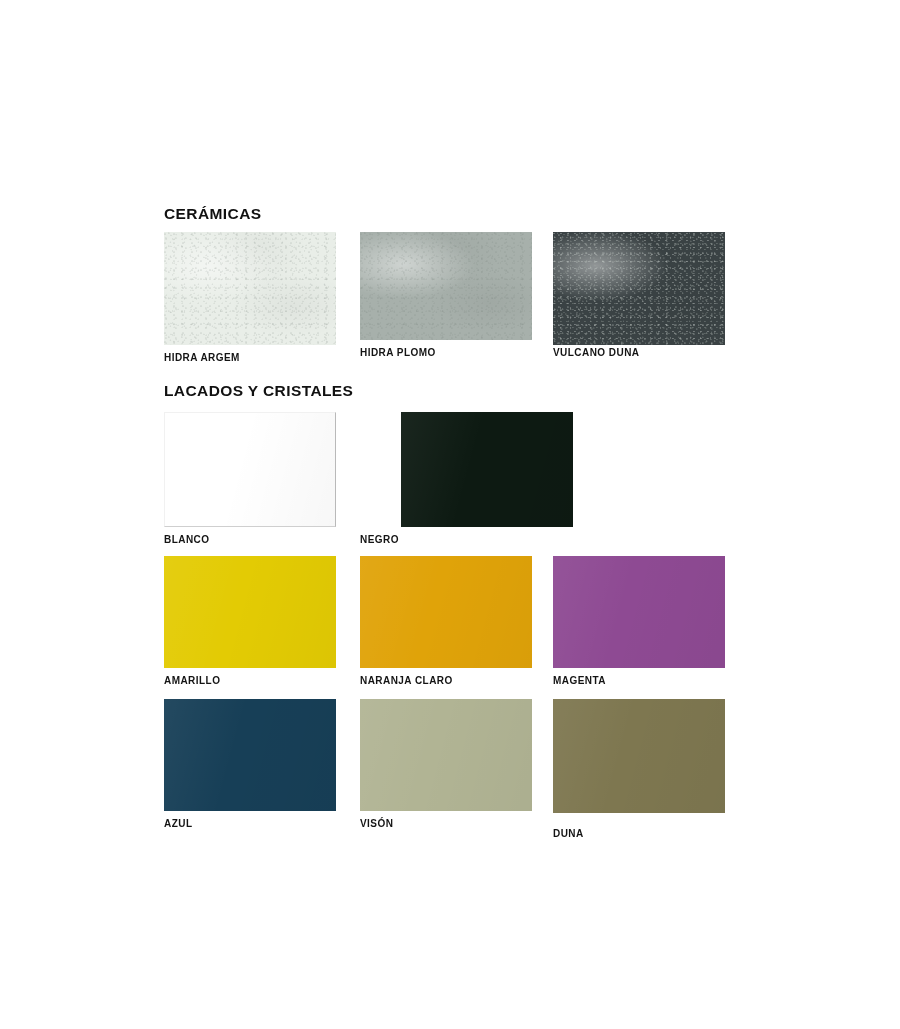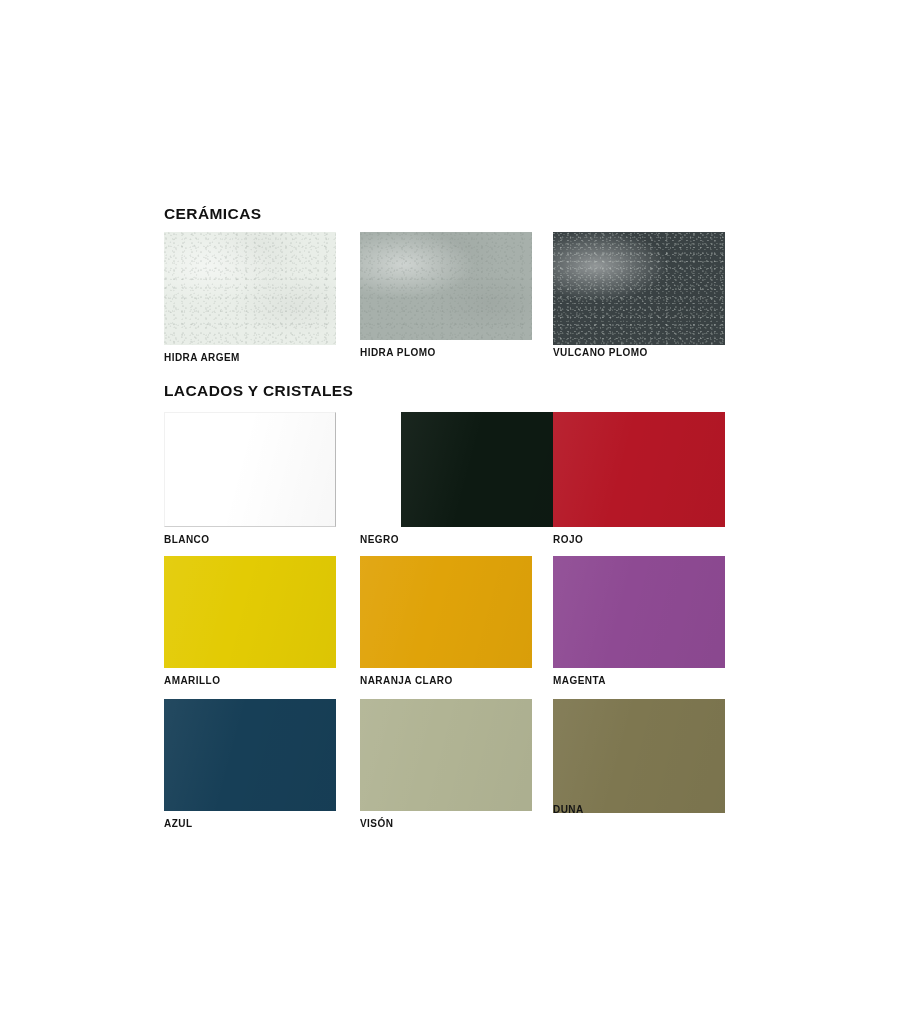--- a/index.html
+++ b/index.html
@@ -141,39 +141,35 @@
     <div class="swatch-label" style="top:121px;">HIDRA ARGEM</div>
   </div>
 
   <div class="swatch-cell" style="left:360px; top:232px;">
     <div class="swatch tex mottle" style="height: 108px; background-color: rgb(167, 176, 171);"></div>
     <div class="swatch-label" style="top:116px;">HIDRA PLOMO</div>
   </div>
 
   <div class="swatch-cell" style="left:553px; top:232px;">
     <div class="swatch tex tex-dark mottle" style="height: 113px; background-color: rgb(58, 66, 68);"></div>
-    <div class="swatch-label" style="top:116px;">VULCANO PLOMO</div>
+    <div class="swatch-label" style="top:116px;">VULCANO DUNA</div>
   </div>
 
   <div class="section-title" id="title-lacados">LACADOS Y CRISTALES</div>
 
   <div class="swatch-cell" style="left:164px; top:412px;">
     <div class="swatch lacquer bordered" style="height: 115px; background-color: rgb(255, 255, 255);"></div>
     <div class="swatch-label" style="top:123px;">BLANCO</div>
   </div>
 
   <div class="swatch-cell" style="left:360px; top:412px;padding-left:41px;">
     <div class="swatch lacquer" style="height: 115px; background-color: rgb(13, 26, 18);"></div>
     <div class="swatch-label" style="top:123px;">NEGRO</div>
   </div>
 
-  <div class="swatch-cell" style="left:553px; top:412px;">
-    <div class="swatch lacquer" style="height: 115px; background-color: rgb(181, 23, 38);"></div>
-    <div class="swatch-label" style="top:123px;">ROJO</div>
-  </div>
 
   <div class="swatch-cell" style="left:164px; top:556px;">
     <div class="swatch lacquer" style="height: 112px; background-color: rgb(227, 203, 4);"></div>
     <div class="swatch-label" style="top:120px;">AMARILLO</div>
   </div>
 
   <div class="swatch-cell" style="left:360px; top:556px;">
     <div class="swatch lacquer" style="height: 112px; background-color: rgb(224, 163, 9);"></div>
     <div class="swatch-label" style="top:120px;">NARANJA CLARO</div>
   </div>
@@ -188,16 +184,16 @@
     <div class="swatch-label" style="top:120px;">AZUL</div>
   </div>
 
   <div class="swatch-cell" style="left:360px; top:699px;">
     <div class="swatch lacquer" style="height: 112px; background-color: rgb(177, 180, 148);"></div>
     <div class="swatch-label" style="top:120px;">VISÓN</div>
   </div>
 
   <div class="swatch-cell" style="left:553px; top:699px;">
     <div class="swatch lacquer" style="height: 114px; background-color: rgb(126, 119, 80);"></div>
-    <div class="swatch-label" style="top:106px;">DUNA</div>
+    <div class="swatch-label" style="top:130px;">DUNA</div>
   </div>
 
 </div>
 
 </body></html>

